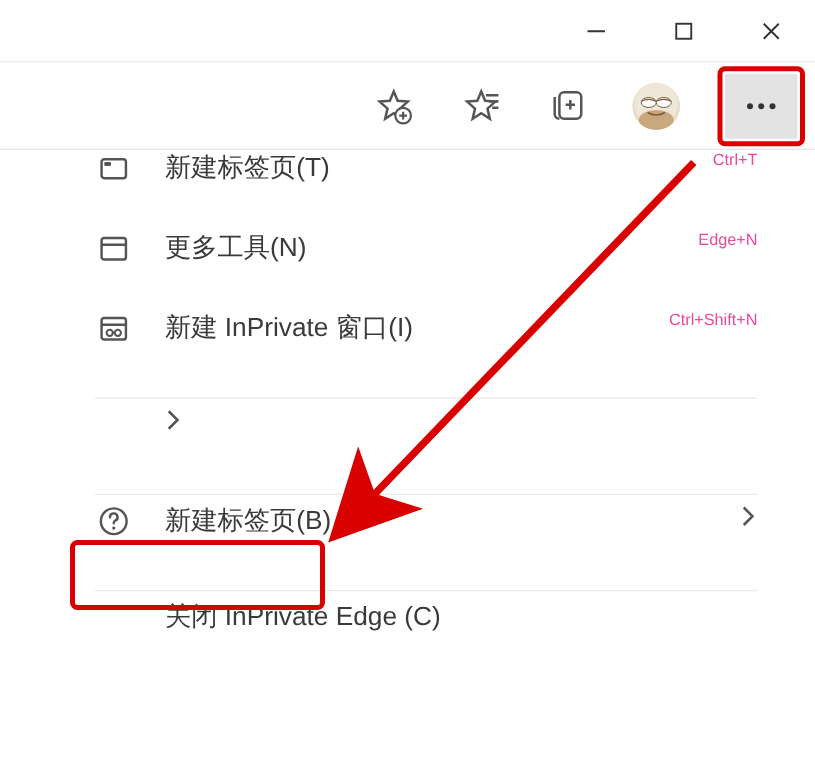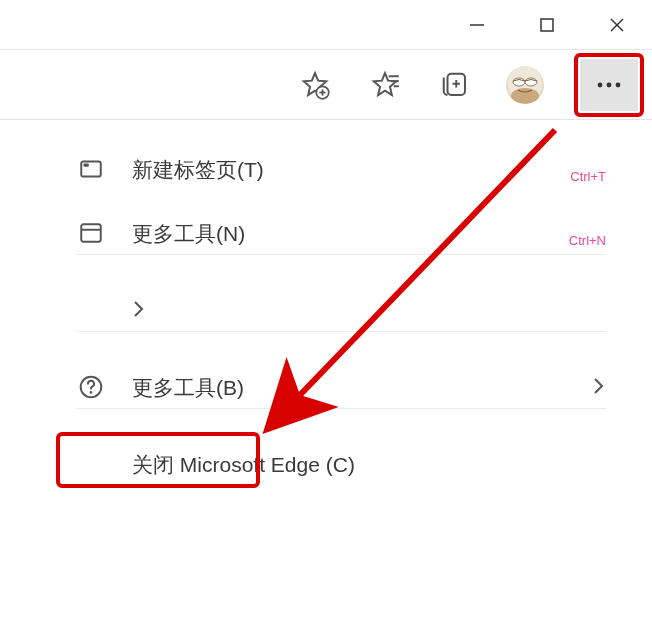--- a/index.html
+++ b/index.html
@@ -74,21 +74,21 @@
     }
     .menu {
       position: absolute;
       top: 120px;
       left: 50px;
       right: 20px;
       background: #fff;
     }
     .menu-item {
       display: flex;
-      align-items: flex-end;
+      align-items: flex-start;
       height: 64px;
       padding: 0 26px 0 26px;
       font-size: 21px;
       color: #3a3a3a;
     }
     .menu-icon {
       width: 30px;
       height: 30px;
       margin-right: 26px;
       display: flex;
@@ -213,23 +213,36 @@
     </div>
 
     <div class="menu-item">
       <span class="menu-icon">
         <svg width="26" height="26" viewBox="0 0 24 24">
             <rect x="3" y="4" width="18" height="16" rx="2" fill="none" stroke="#555" stroke-width="1.8"></rect>
             <line x1="3" y1="9" x2="21" y2="9" stroke="#555" stroke-width="1.8"></line>
           </svg>
       </span>
       <span class="menu-label">更多工具(N)</span>
-      <span class="menu-shortcut">Ctrl+N</span>
-    </div>
-
+      <span class="menu-shortcut">Edge+N</span>
+    </div>
+
+    <div class="menu-item">
+      <span class="menu-icon">
+        <svg width="26" height="26" viewBox="0 0 24 24">
+            <rect x="3" y="4" width="18" height="16" rx="2" fill="none" stroke="#555" stroke-width="1.8"></rect>
+            <line x1="3" y1="9" x2="21" y2="9" stroke="#555" stroke-width="1.8"></line>
+            <circle cx="9" cy="15" r="2.3" fill="none" stroke="#555" stroke-width="1.5"></circle>
+            <circle cx="15" cy="15" r="2.3" fill="none" stroke="#555" stroke-width="1.5"></circle>
+            <line x1="11.3" y1="15" x2="12.7" y2="15" stroke="#555" stroke-width="1.5"></line>
+          </svg>
+      </span>
+      <span class="menu-label">新建 InPrivate 窗口(I)</span>
+      <span class="menu-shortcut">Ctrl+Shift+N</span>
+    </div>
 
     <div class="menu-sep"></div>
 
     <div class="menu-item no-icon">
       <span class="menu-icon"></span>
       <span class="menu-chevron">
         <svg width="14" height="22" viewBox="0 0 14 22">
             <path d="M3 4 L10 11 L3 18" fill="none" stroke="#555" stroke-width="2"></path>
           </svg>
       </span>
@@ -239,33 +252,33 @@
 
 
     <div class="menu-item">
       <span class="menu-icon">
         <svg width="26" height="26" viewBox="0 0 24 24">
             <circle cx="12" cy="12" r="9.5" fill="none" stroke="#555" stroke-width="1.8"></circle>
             <path d="M9.2 9a2.8 2.8 0 1 1 3.8 2.6c-.9.4-1 1-1 1.9" fill="none" stroke="#555" stroke-width="1.8" stroke-linecap="round"></path>
             <circle cx="12" cy="17" r="1.2" fill="#555"></circle>
           </svg>
       </span>
-      <span class="menu-label">更多工具(B)</span>
+      <span class="menu-label">新建标签页(B)</span>
       <span class="menu-chevron">
         <svg width="14" height="22" viewBox="0 0 14 22">
             <path d="M3 4 L10 11 L3 18" fill="none" stroke="#555" stroke-width="2"></path>
           </svg>
       </span>
     </div>
 
     <div class="menu-sep"></div>
 
     <div class="menu-item no-icon">
       <span class="menu-icon"></span>
-      <span class="menu-label">关闭 Microsoft Edge (C)</span>
+      <span class="menu-label">关闭 InPrivate Edge (C)</span>
     </div>
 
   </div>
 
   <div class="settings-highlight"></div>
 
   <svg class="arrow-svg" width="652" height="620">
     <defs>
       <marker id="arrowhead" markerWidth="12" markerHeight="12" refX="3" refY="6" orient="auto">
         <path d="M0,0 L12,6 L0,12 L3,6 Z" fill="#d90000"></path>

